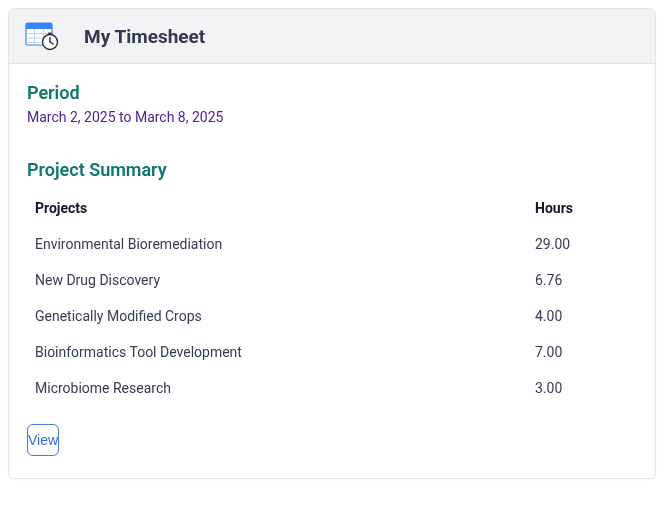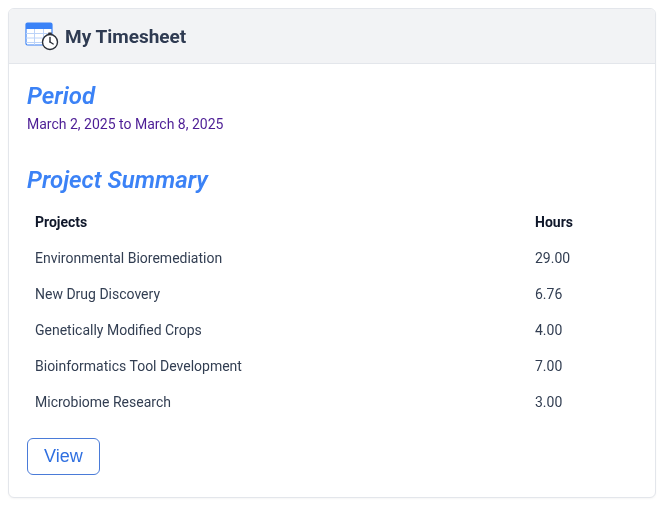--- a/index.html
+++ b/index.html
@@ -15,36 +15,35 @@
     box-shadow: 0 1px 2px rgba(0,0,0,0.04);
     overflow: hidden;
     background: #fff;
   }
   .card-header {
     background: #f2f3f5;
     border-bottom: 1px solid #e3e6eb;
     padding: 12px 16px;
     display: flex;
     align-items: center;
-    gap: 6px;
+    gap: 25px;
   }
   .card-header h1 {
     font-size: 19px;
     font-weight: 700;
     color: #2f3b52;
   }
   .card-body {
     padding: 18px 18px 22px 18px;
   }
   .section-heading {
-    font-size: 24px;
+    font-size: 18px;
     font-weight: 600;
-    color: #3b82f6;
+    color: #0f766e;
     margin-bottom: 6px;
-    font-style: italic;
   }
   .period-text {
     font-size: 14px;
     color: #4c1d95;
     margin-bottom: 34px;
   }
   table {
     width: 100%;
     border-collapse: collapse;
     margin-top: 10px;
@@ -68,23 +67,23 @@
     padding-bottom: 12px;
   }
   tbody tr.total-row td.hours-cell { font-weight: 700; }
   .col-hours { width: 110px; }
   .btn-row { margin-top: 18px; }
   .btn {
     display: inline-block;
     border: 1px solid #4a7bd8;
     color: #2f6fe0;
     background: #fff;
-    font-size: 18px;
+    font-size: 14px;
     font-weight: 500;
-    padding: 7px 16px;
+    padding: 7px 0;
     border-radius: 6px;
     cursor: pointer;
   }
   .icon-wrap { width: 34px; height: 30px; position: relative; }
 </style>
 </head>
 <body>
 
 <div class="card">
   <div class="card-header">

